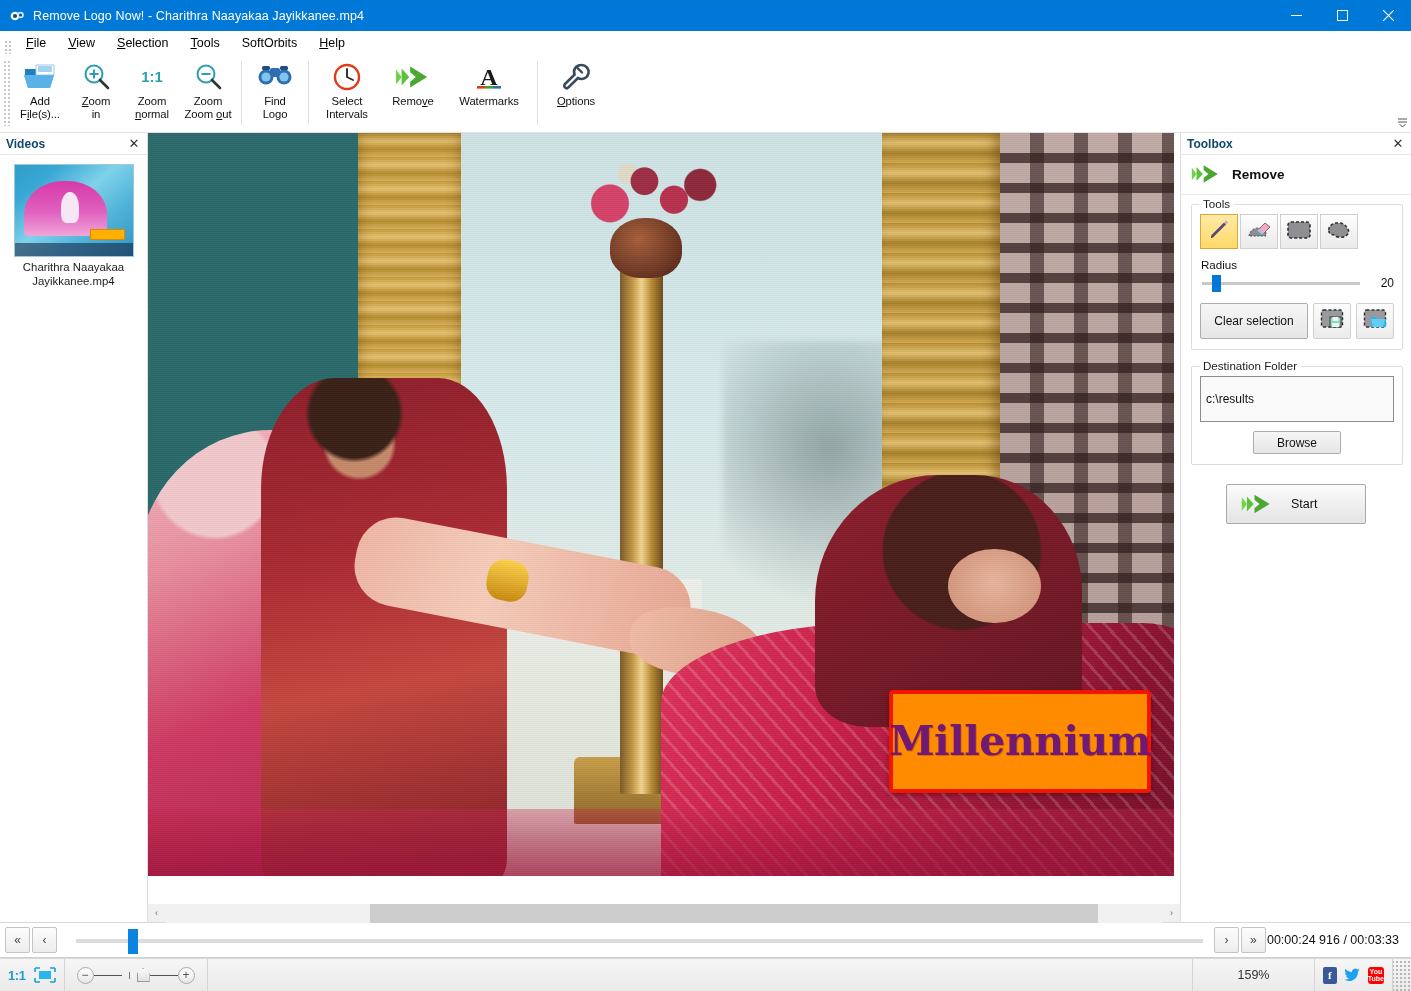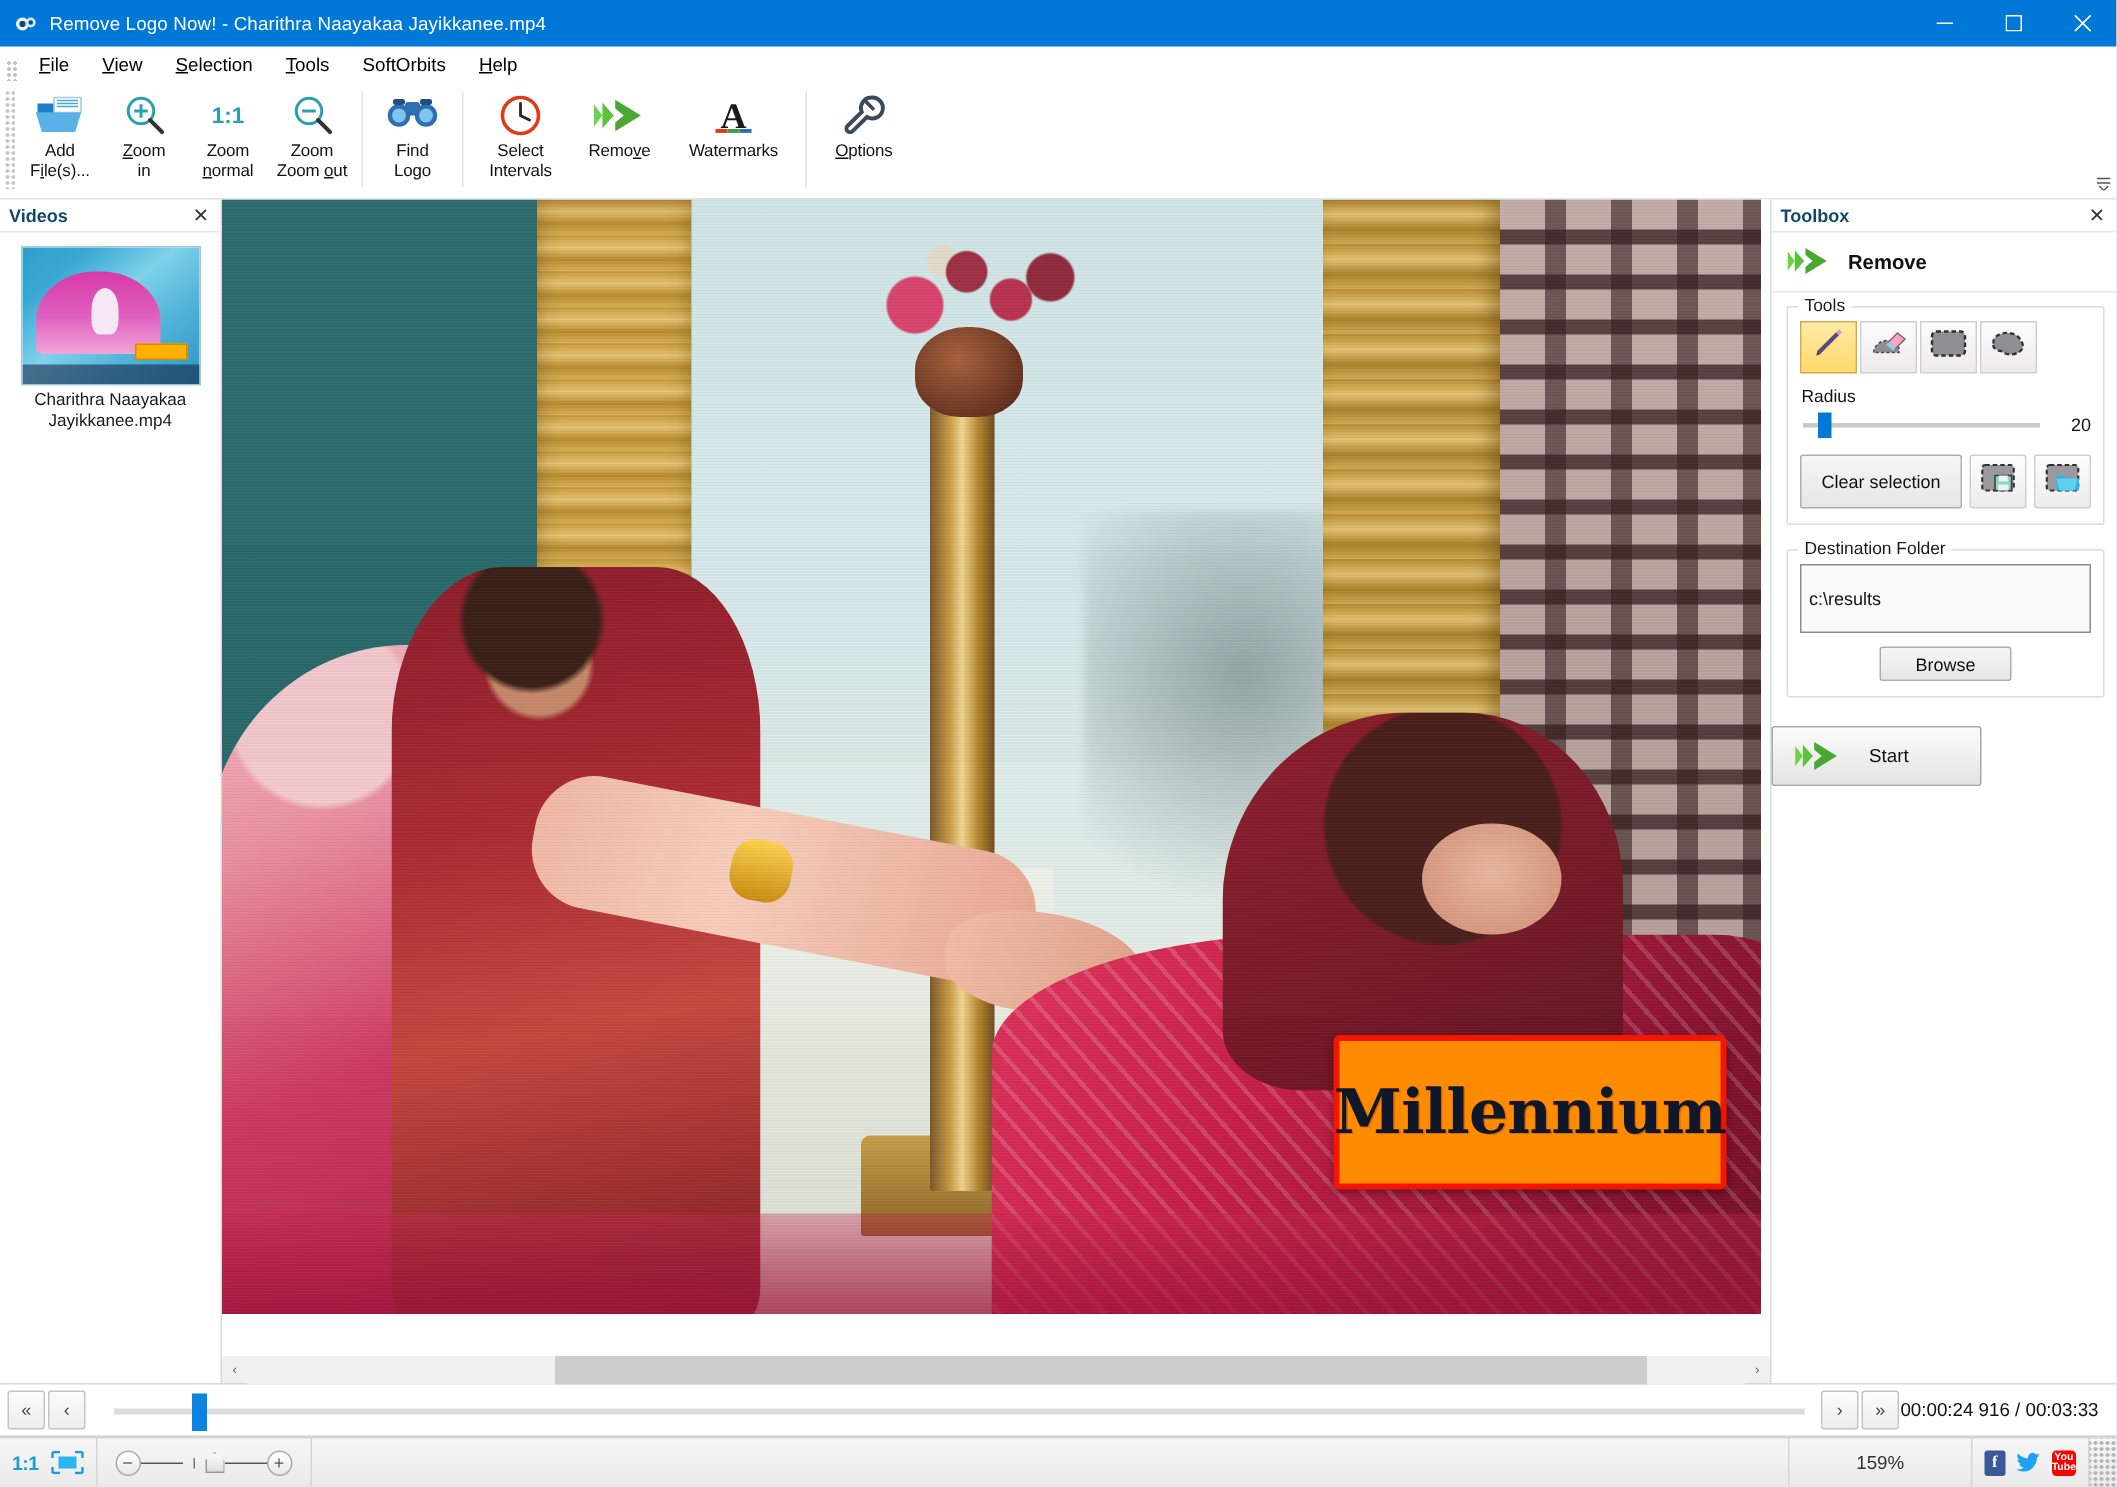--- a/index.html
+++ b/index.html
@@ -328,21 +328,21 @@
     background: #ff8c00;
     border: 4px solid #f41500;
     border-radius: 4px;
     display: flex; flex-direction: column;
     align-items: center; justify-content: center;
     box-shadow: 0 2px 5px rgba(0,0,0,.35);
   }
   .wm-1 {
     font-family: "DejaVu Serif", serif;
     font-weight: bold; font-style: normal;
-    font-size: 41px; color: #0f172a;
+    font-size: 41px; color: #701a75;
     line-height: 43px; letter-spacing: -.5px;
     text-shadow: 1px 1px 0 rgba(120,0,0,.25);
   }
   .wm-2 {
     font-family: "Liberation Sans", sans-serif;
     font-weight: bold;
     font-size: 31px; color: #1b1208;
     line-height: 33px; letter-spacing: .3px;
   }
 
@@ -451,21 +451,21 @@
   }
   .browse-wrap { display: flex; justify-content: center; margin-top: 9px; }
   .browse-btn {
     width: 88px; height: 23px;
     border: 1px solid #adadad; border-radius: 2px;
     background: linear-gradient(180deg,#f6f6f6,#e6e6e6);
     font-size: 12px; color: #111;
     display: flex; align-items: center; justify-content: center;
   }
 
-  .start-wrap { display: flex; margin-top: 19px; }
+  .start-wrap { display: flex; justify-content: center; margin-top: 19px; }
   .start-btn {
     width: 140px; height: 40px;
     border: 1px solid #a8a8a8; border-radius: 2px;
     background: linear-gradient(180deg,#fbfbfb,#e4e4e4);
     display: flex; align-items: center;
     padding-left: 14px;
   }
   .start-ico { width: 32px; height: 22px; margin-right: 18px; }
   .start-txt { font-size: 12.5px; color: #111; }
 

